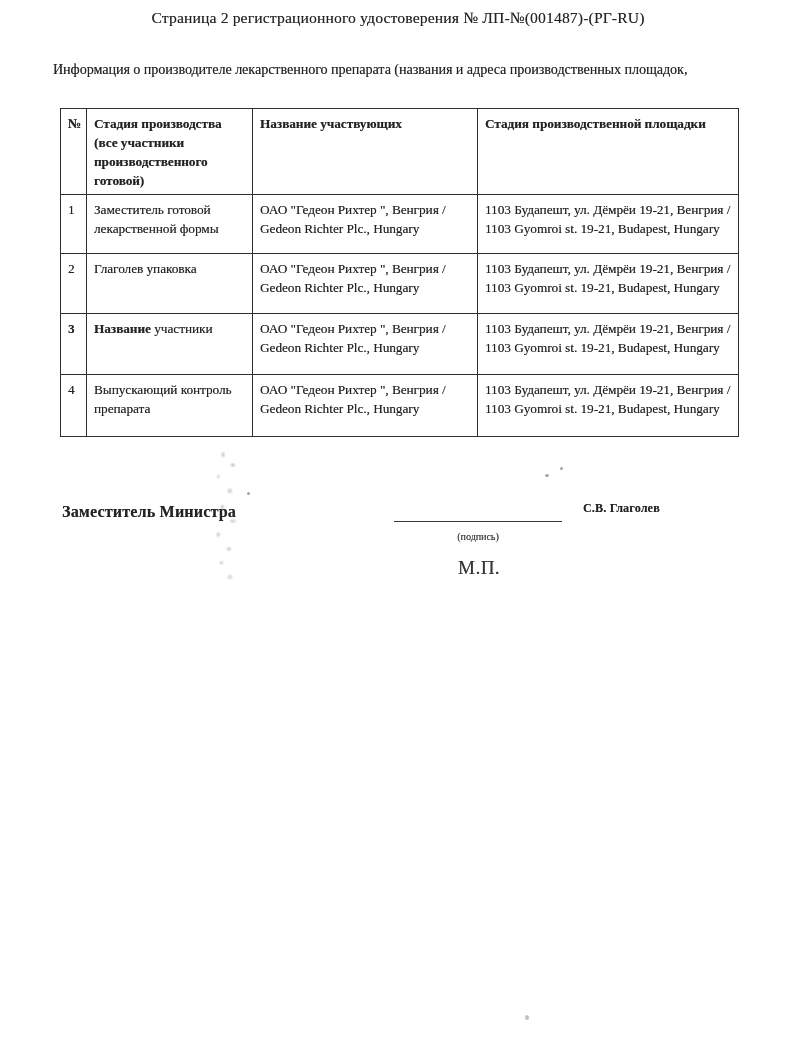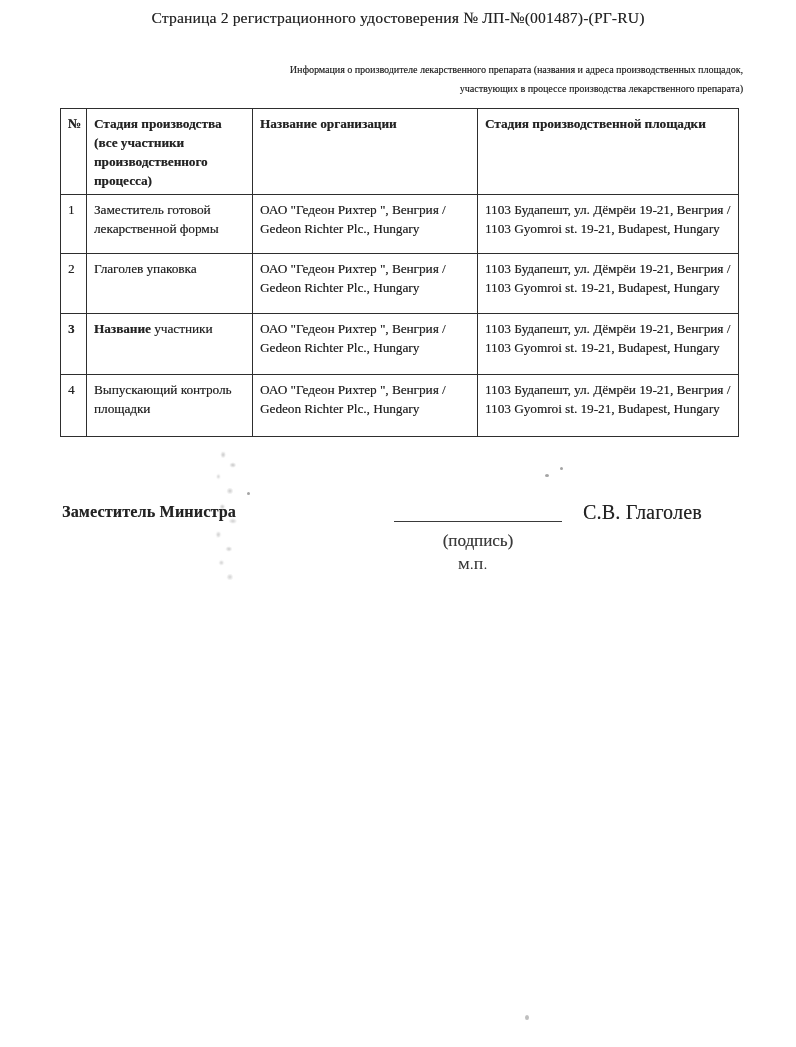--- a/index.html
+++ b/index.html
@@ -6,22 +6,22 @@
   .page{
     position:relative;width:796px;height:1047px;background:#fff;overflow:hidden;
     font-family:"Liberation Serif","DejaVu Serif",serif;color:#232323;
   }
   .scan{ text-shadow:0.25px 0.25px 0.35px rgba(40,40,40,0.55); }
   .title{
     position:absolute;top:9px;left:0;width:100%;text-align:center;
     font-size:15.5px;letter-spacing:0.2px;
   }
   .intro{
-    position:absolute;top:60px;left:53px;width:690px;text-align:right;
-    font-size:10px;line-height:19px;
+    position:absolute;top:60px;left:53px;width:690px;text-align:left;
+    font-size:14px;line-height:19px;
   }
   table.mtable{
     position:absolute;left:60px;top:108px;border-collapse:collapse;table-layout:fixed;
     width:678px;font-size:13.2px;line-height:19px;
   }
   table.mtable col.c0{width:26px;}
   table.mtable col.c1{width:166px;}
   table.mtable col.c2{width:225px;}
   table.mtable col.c3{width:261px;}
   table.mtable th, table.mtable td{
@@ -32,27 +32,27 @@
   tr.hrow{height:80px;} tr.r0{height:59px;} tr.r1{height:60px;} tr.r2{height:61px;} tr.r3{height:62px;}
   .b{font-weight:bold;}
   .sig-left{
     position:absolute;left:62px;top:503px;font-size:16px;font-weight:bold;letter-spacing:0.2px;
   }
   .sig-line{
     position:absolute;left:394px;top:504px;width:168px;height:17px;
     border-bottom:1.6px solid #3a3a3a;
   }
   .sig-name{
-    position:absolute;left:583px;top:501px;font-size:20px;font-weight:normal;letter-spacing:0.2px;
+    position:absolute;left:583px;top:501px;font-size:12px;font-weight:bold;letter-spacing:0.2px;
   }
   .sig-caption{
-    position:absolute;left:428px;top:531px;width:100px;text-align:center;font-size:17px;color:#3b3b3b;
+    position:absolute;left:428px;top:531px;width:100px;text-align:center;font-size:10px;color:#3b3b3b;
   }
   .seal{
-    position:absolute;left:458px;top:557px;font-size:13px;color:#343434;letter-spacing:0.5px;
+    position:absolute;left:458px;top:557px;font-size:19px;color:#343434;letter-spacing:0.5px;
   }
   
   .smudge{
     position:absolute;left:207px;top:447px;width:46px;height:140px;filter:blur(0.6px);
     transform:rotate(2deg);opacity:0.8;
     background:
       radial-gradient(4px 5px at 14px 8px,  rgba(110,110,110,.50) 0%, rgba(110,110,110,0) 70%),
       radial-gradient(5px 4px at 24px 18px, rgba(95,95,95,.45) 0%, rgba(95,95,95,0) 70%),
       radial-gradient(3px 4px at 10px 30px, rgba(120,120,120,.45) 0%, rgba(120,120,120,0) 70%),
       radial-gradient(5px 5px at 22px 44px, rgba(90,90,90,.40) 0%, rgba(90,90,90,0) 70%),
@@ -71,35 +71,34 @@
 </style>
 </head>
 <body>
 
 <div class="page scan">
 
   <div class="title">Страница 2  регистрационного удостоверения № ЛП-№(001487)-(РГ-RU)</div>
 
   <div class="intro">
     <span>Информация о производителе лекарственного препарата (названия и адреса производственных площадок,</span><br>
-    <span>участвующих в процессе производства лекарственного препарата)</span>
   </div>
 
   <table class="mtable">
     <colgroup>
         <col class="c0">
         <col class="c1">
         <col class="c2">
         <col class="c3">
       </colgroup>
     <thead>
       <tr class="hrow">
         <th>№</th>
-        <th>Стадия производства (все участники производственного процесса)</th>
-        <th>Название организации</th>
+        <th>Стадия производства (все участники производственного готовой)</th>
+        <th>Название участвующих</th>
         <th>Стадия производственной площадки</th>
       </tr>
     </thead>
     <tbody>
       <tr class="r0">
         <td>1</td>
         <td><span class="b"></span><span>Заместитель готовой лекарственной формы</span></td>
         <td>ОАО "Гедеон Рихтер ", Венгрия / Gedeon Richter Plc., Hungary</td>
         <td>1103 Будапешт, ул. Дёмрёи 19-21, Венгрия / 1103 Gyomroi st. 19-21, Budapest, Hungary</td>
       </tr>
@@ -110,21 +109,21 @@
         <td>1103 Будапешт, ул. Дёмрёи 19-21, Венгрия / 1103 Gyomroi st. 19-21, Budapest, Hungary</td>
       </tr>
       <tr class="r2">
         <td class="b">3</td>
         <td><span class="b">Название</span><span> участники</span></td>
         <td>ОАО "Гедеон Рихтер ", Венгрия / Gedeon Richter Plc., Hungary</td>
         <td>1103 Будапешт, ул. Дёмрёи 19-21, Венгрия / 1103 Gyomroi st. 19-21, Budapest, Hungary</td>
       </tr>
       <tr class="r3">
         <td>4</td>
-        <td><span class="b"></span><span>Выпускающий контроль площадки</span></td>
+        <td><span class="b"></span><span>Выпускающий контроль препарата</span></td>
         <td>ОАО "Гедеон Рихтер ", Венгрия / Gedeon Richter Plc., Hungary</td>
         <td>1103 Будапешт, ул. Дёмрёи 19-21, Венгрия / 1103 Gyomroi st. 19-21, Budapest, Hungary</td>
       </tr>
     </tbody>
   </table>
 
   <div class="sig-left">Заместитель Министра</div>
   <div class="sig-line"></div>
   <div class="sig-name">С.В. Глаголев</div>
   <div class="sig-caption">(подпись)</div>

